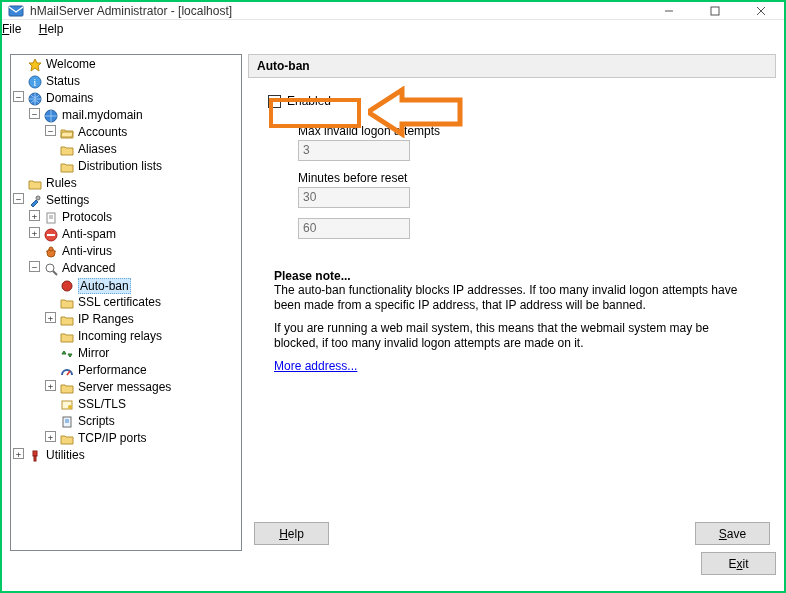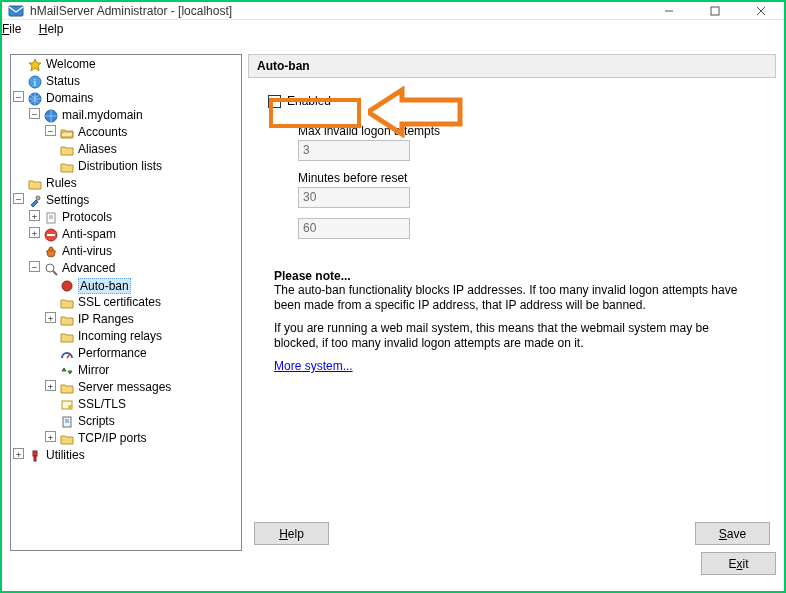--- a/index.html
+++ b/index.html
@@ -376,36 +376,36 @@
                       </svg>
                     </span>
                     <span class="tlabel">Incoming relays</span>
                   </div>
                 </li>
               <li>
                   <div class="node">
                     <span class="exp none"></span>
                     <span class="ticon">
                       <svg width="14" height="14">
+                        <path d="M2 7h4l-2-3zM12 7H8l2 3z" fill="#3fa545" stroke="#247028"></path>
+                      </svg>
+                    </span>
+                    <span class="tlabel">Mirror</span>
+                  </div>
+                </li>
+              <li>
+                  <div class="node">
+                    <span class="exp none"></span>
+                    <span class="ticon">
+                      <svg width="14" height="14">
                         <path d="M2 11a5 5 0 0 1 10 0" fill="none" stroke="#355fa6" stroke-width="2"></path>
                         <line x1="7" y1="11" x2="10" y2="7" stroke="#d63a2d" stroke-width="1.5"></line>
                       </svg>
                     </span>
                     <span class="tlabel">Performance</span>
-                  </div>
-                </li>
-              <li>
-                  <div class="node">
-                    <span class="exp none"></span>
-                    <span class="ticon">
-                      <svg width="14" height="14">
-                        <path d="M2 7h4l-2-3zM12 7H8l2 3z" fill="#3fa545" stroke="#247028"></path>
-                      </svg>
-                    </span>
-                    <span class="tlabel">Mirror</span>
                   </div>
                 </li>
               <li>
                   <div class="node">
                     <span class="exp">+</span>
                     <span class="ticon">
                       <svg width="14" height="14">
                         <path d="M1 4h4l1 1h7v7H1z" fill="#f5d67b" stroke="#b89334"></path>
                       </svg>
                     </span>
@@ -486,21 +486,21 @@
         <div class="flabel">Minutes before reset</div>
         <div class="finput">30</div>
       </div>
       <div class="field">
         <div class="finput">60</div>
       </div>
 
       <div class="note-head">Please note...</div>
       <div class="note-text">The auto-ban functionality blocks IP addresses. If too many invalid logon attempts have been made from a specific IP address, that IP address will be banned.</div>
       <div class="note-text">If you are running a web mail system, this means that the webmail system may be blocked, if too many invalid logon attempts are made on it.</div>
-      <a class="more-link">More system...</a>
+      <a class="more-link">More address...</a>
     </div>
 
     <div class="panel-buttons">
       <div class="btn">
           <span><span class="ul">H</span>elp</span>
         </div>
       <div style="flex:1"></div>
       <div class="btn">
           <span><span class="ul">S</span>ave</span>
         </div>

